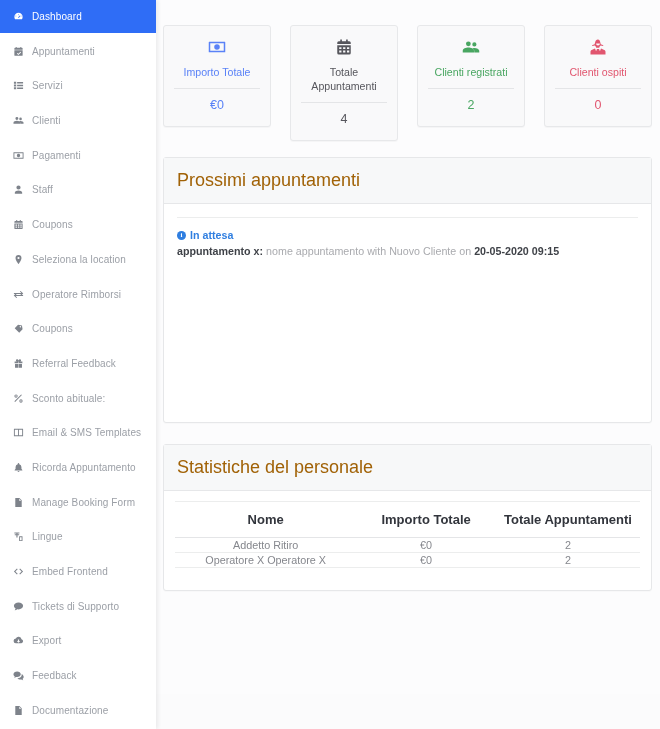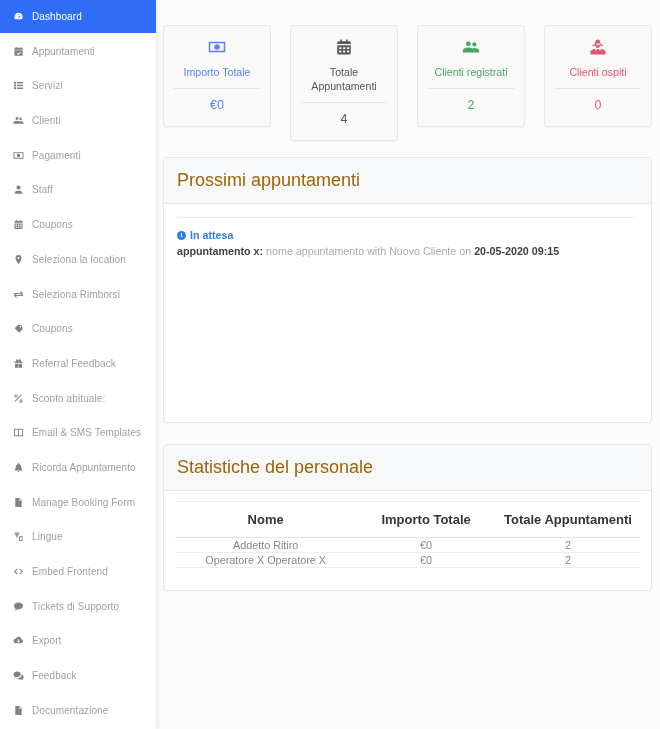--- a/index.html
+++ b/index.html
@@ -267,21 +267,21 @@
         </span>
         <span>Seleziona la location</span>
       </div>
       <div class="nav-spacer"></div>
       <div class="nav-item">
         <span class="ico">
           <svg width="11" height="11" viewBox="0 0 24 24" fill="currentColor">
             <path d="M2 8.6h16.2l-3.1-3 1.5-1.5L22.4 9.6l-5.8 5.6-1.5-1.5 3-2.9H2zM22 15.4H5.8l3.1 3-1.5 1.5-5.8-5.5 5.8-5.6 1.5 1.5-3 2.9H22z"></path>
           </svg>
         </span>
-        <span>Seleziona Rimborsi</span>
+        <span>Operatore Rimborsi</span>
       </div>
       <div class="nav-spacer"></div>
       <div class="nav-item">
         <span class="ico">
           <svg width="11" height="11" viewBox="0 0 24 24" fill="currentColor">
             <path d="M3.7 11.2L11 3.9l8.5 1.4 1.4 8.5-7.3 7.3zm12.4-4.6a1.7 1.7 0 100 3.4 1.7 1.7 0 000-3.4z"></path>
           </svg>
         </span>
         <span>Coupons</span>
       </div>

